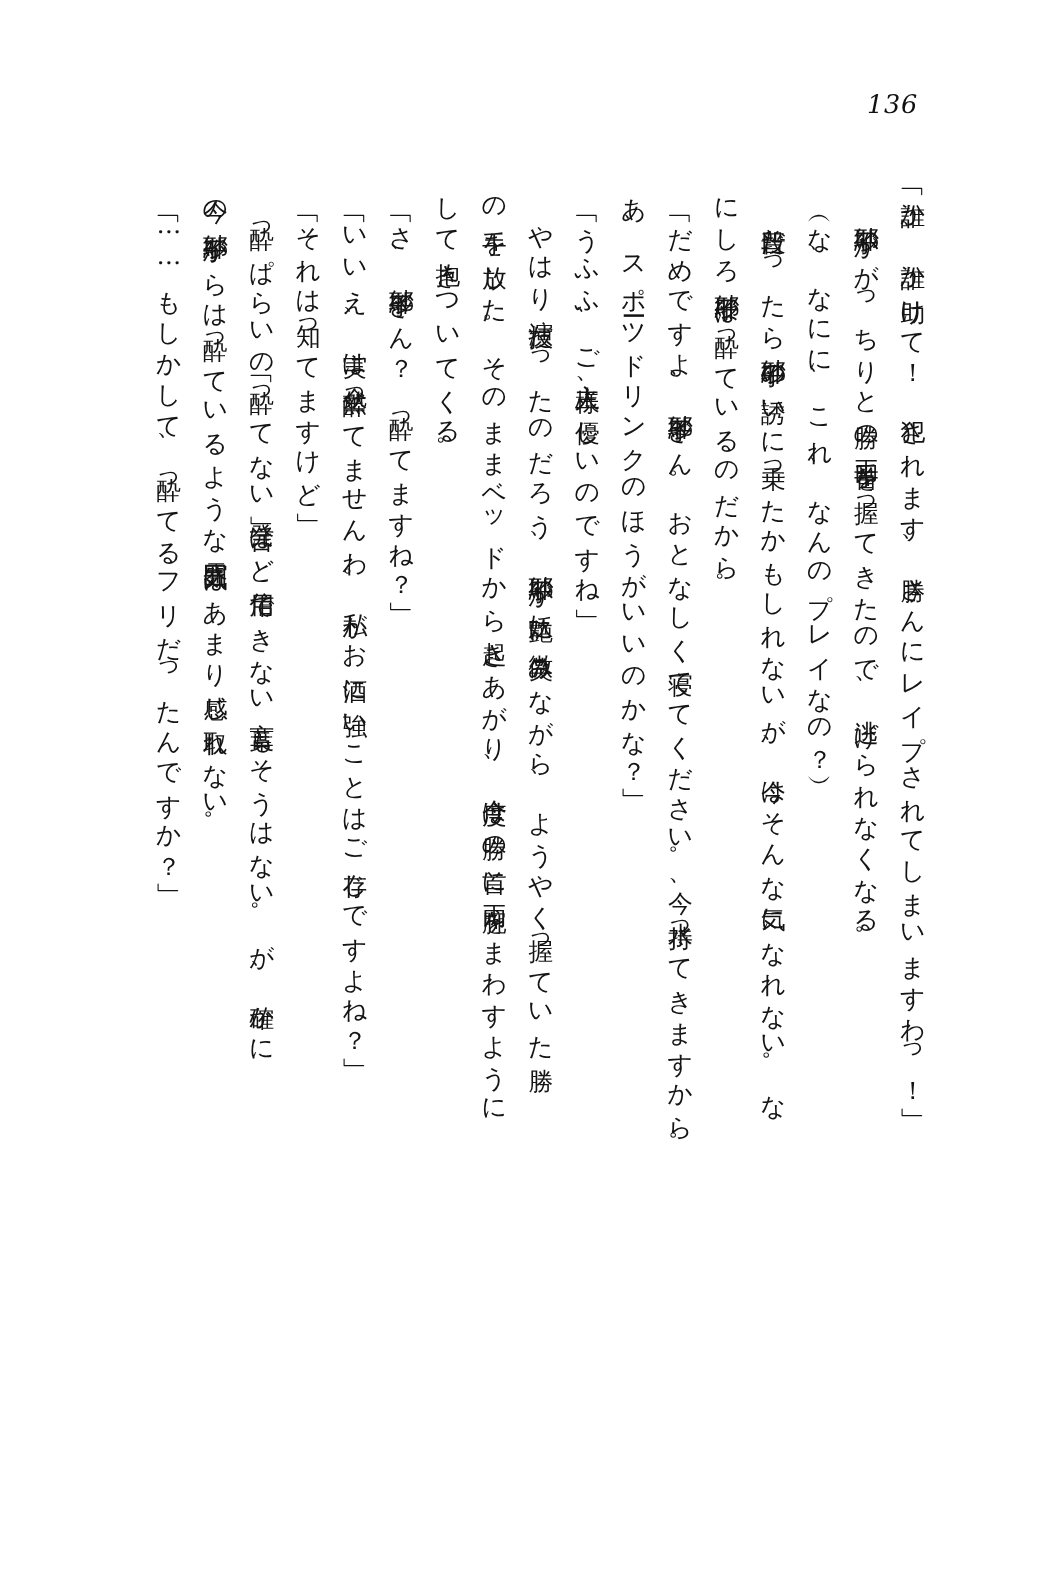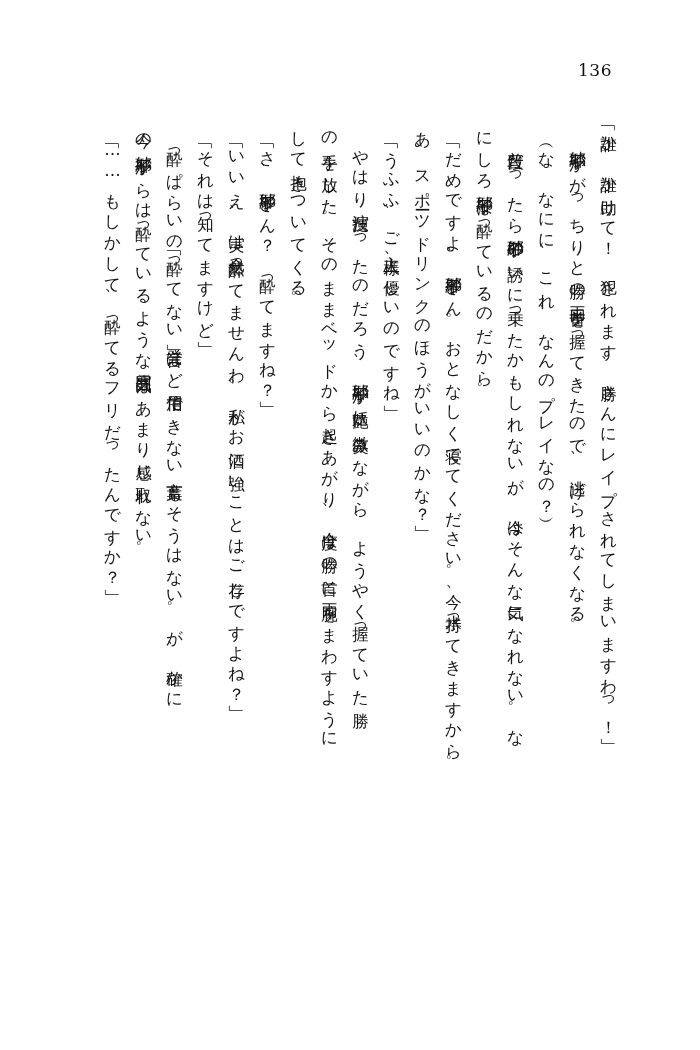--- a/index.html
+++ b/index.html
@@ -19,20 +19,21 @@
     position: absolute;
     inset: 0;
     width: 700px;
     height: 1050px;
   }
   .page-number {
     position: absolute;
     top: 60px;
     right: 88px;
     font-size: 17px;
+    font-style: italic;
     font-family: "DejaVu Serif", "Liberation Serif", serif;
     color: #111;
     letter-spacing: 0.5px;
   }
   .text-body {
     position: absolute;
     top: 120px;
     right: 84px;
     left: 72px;
     bottom: 60px;

